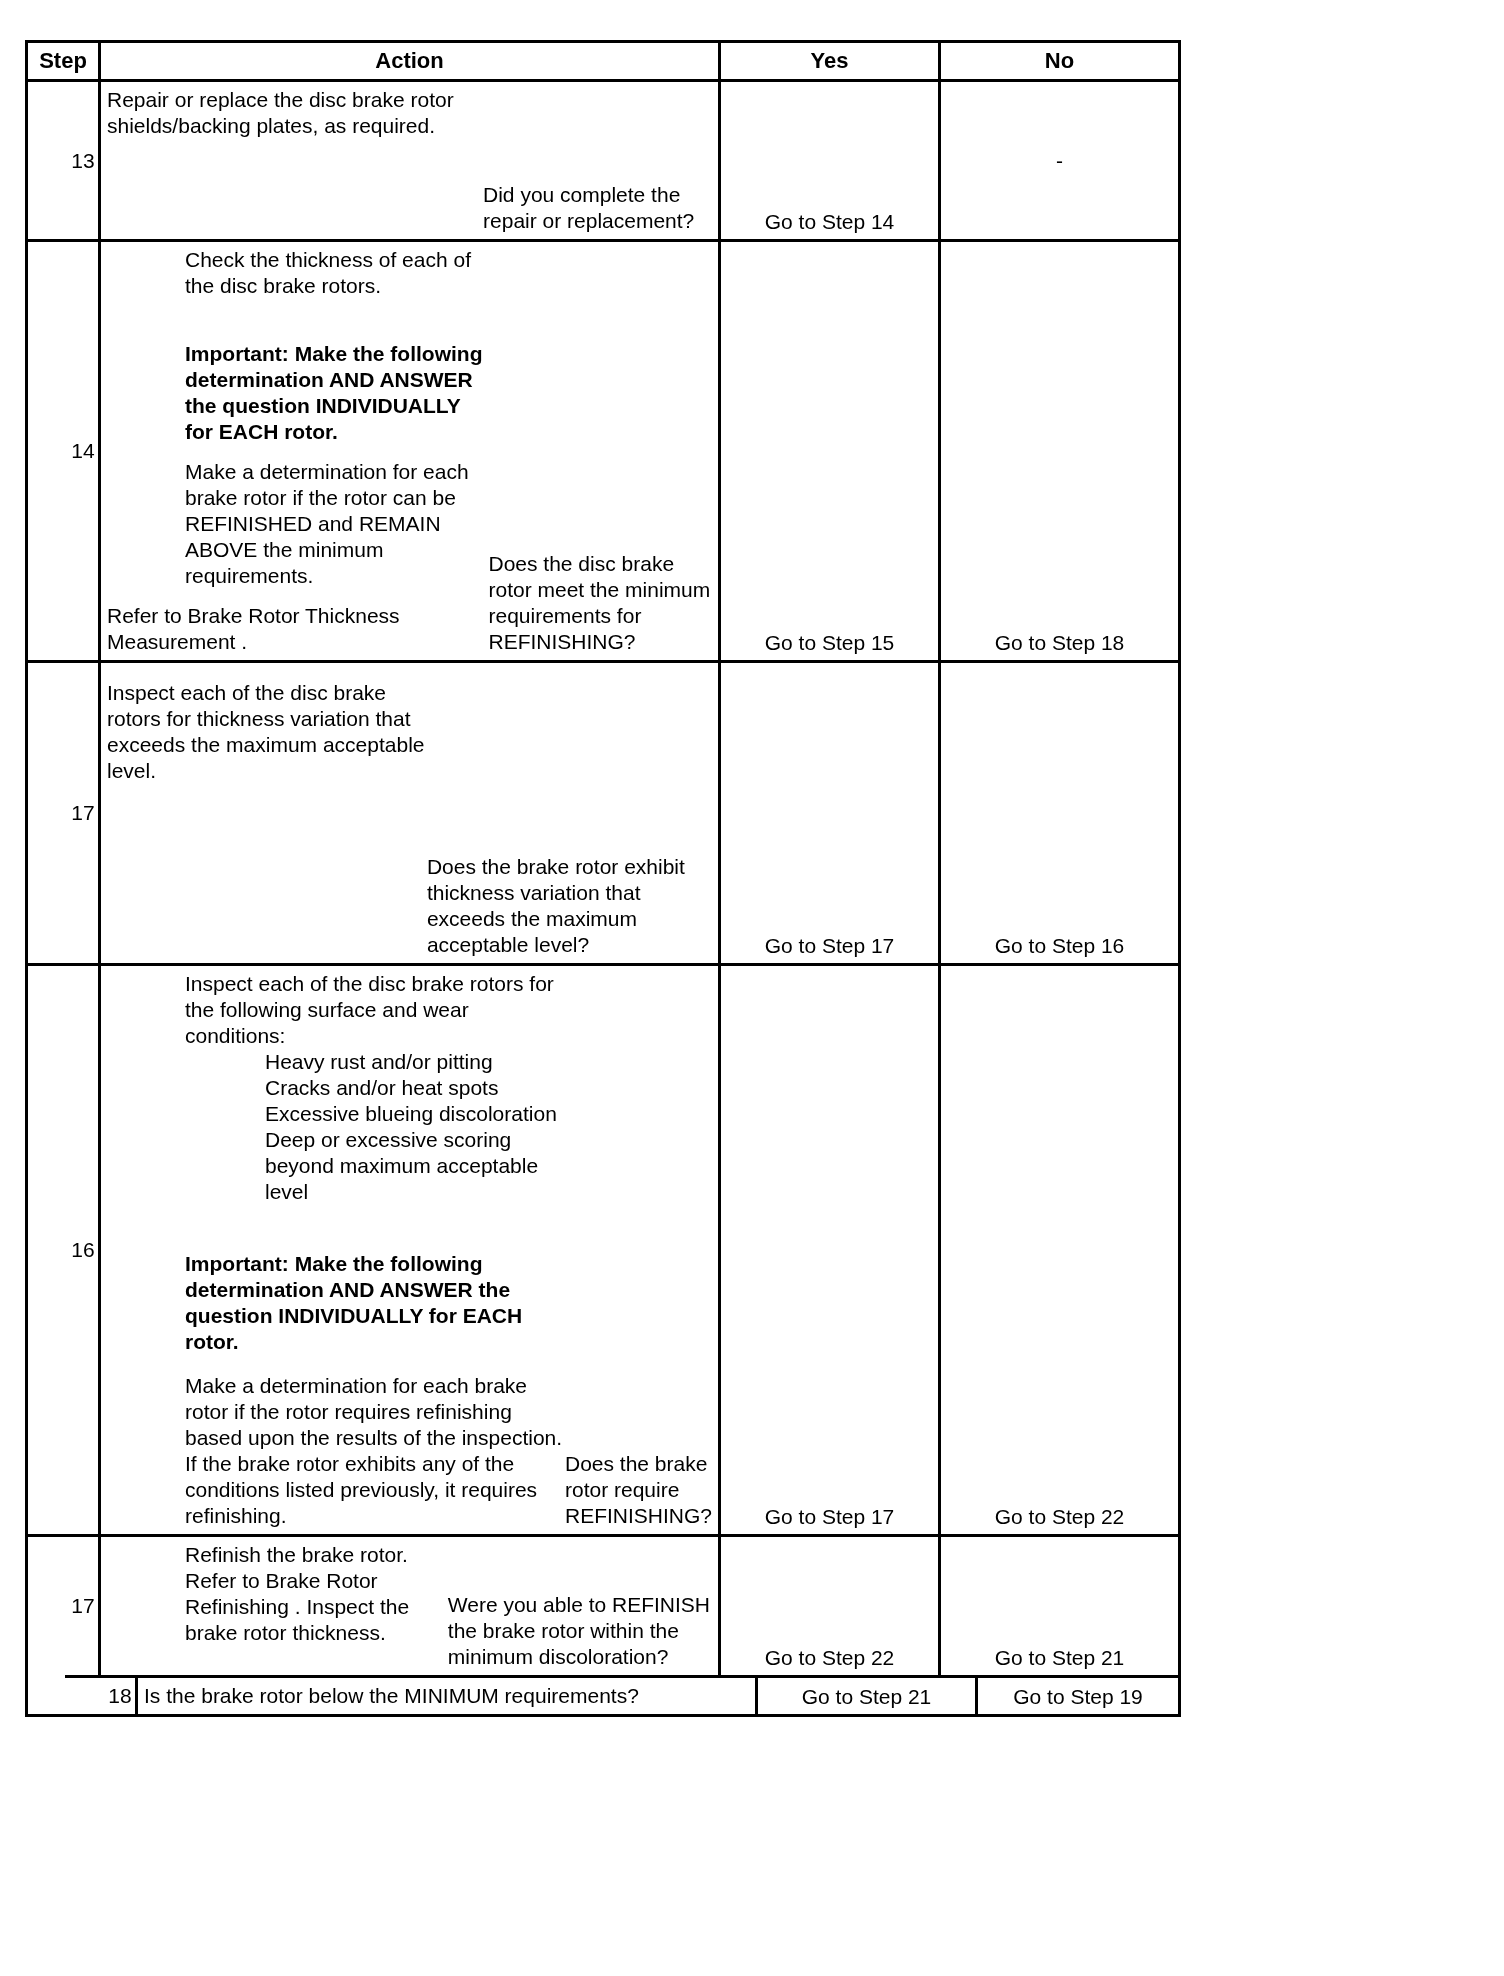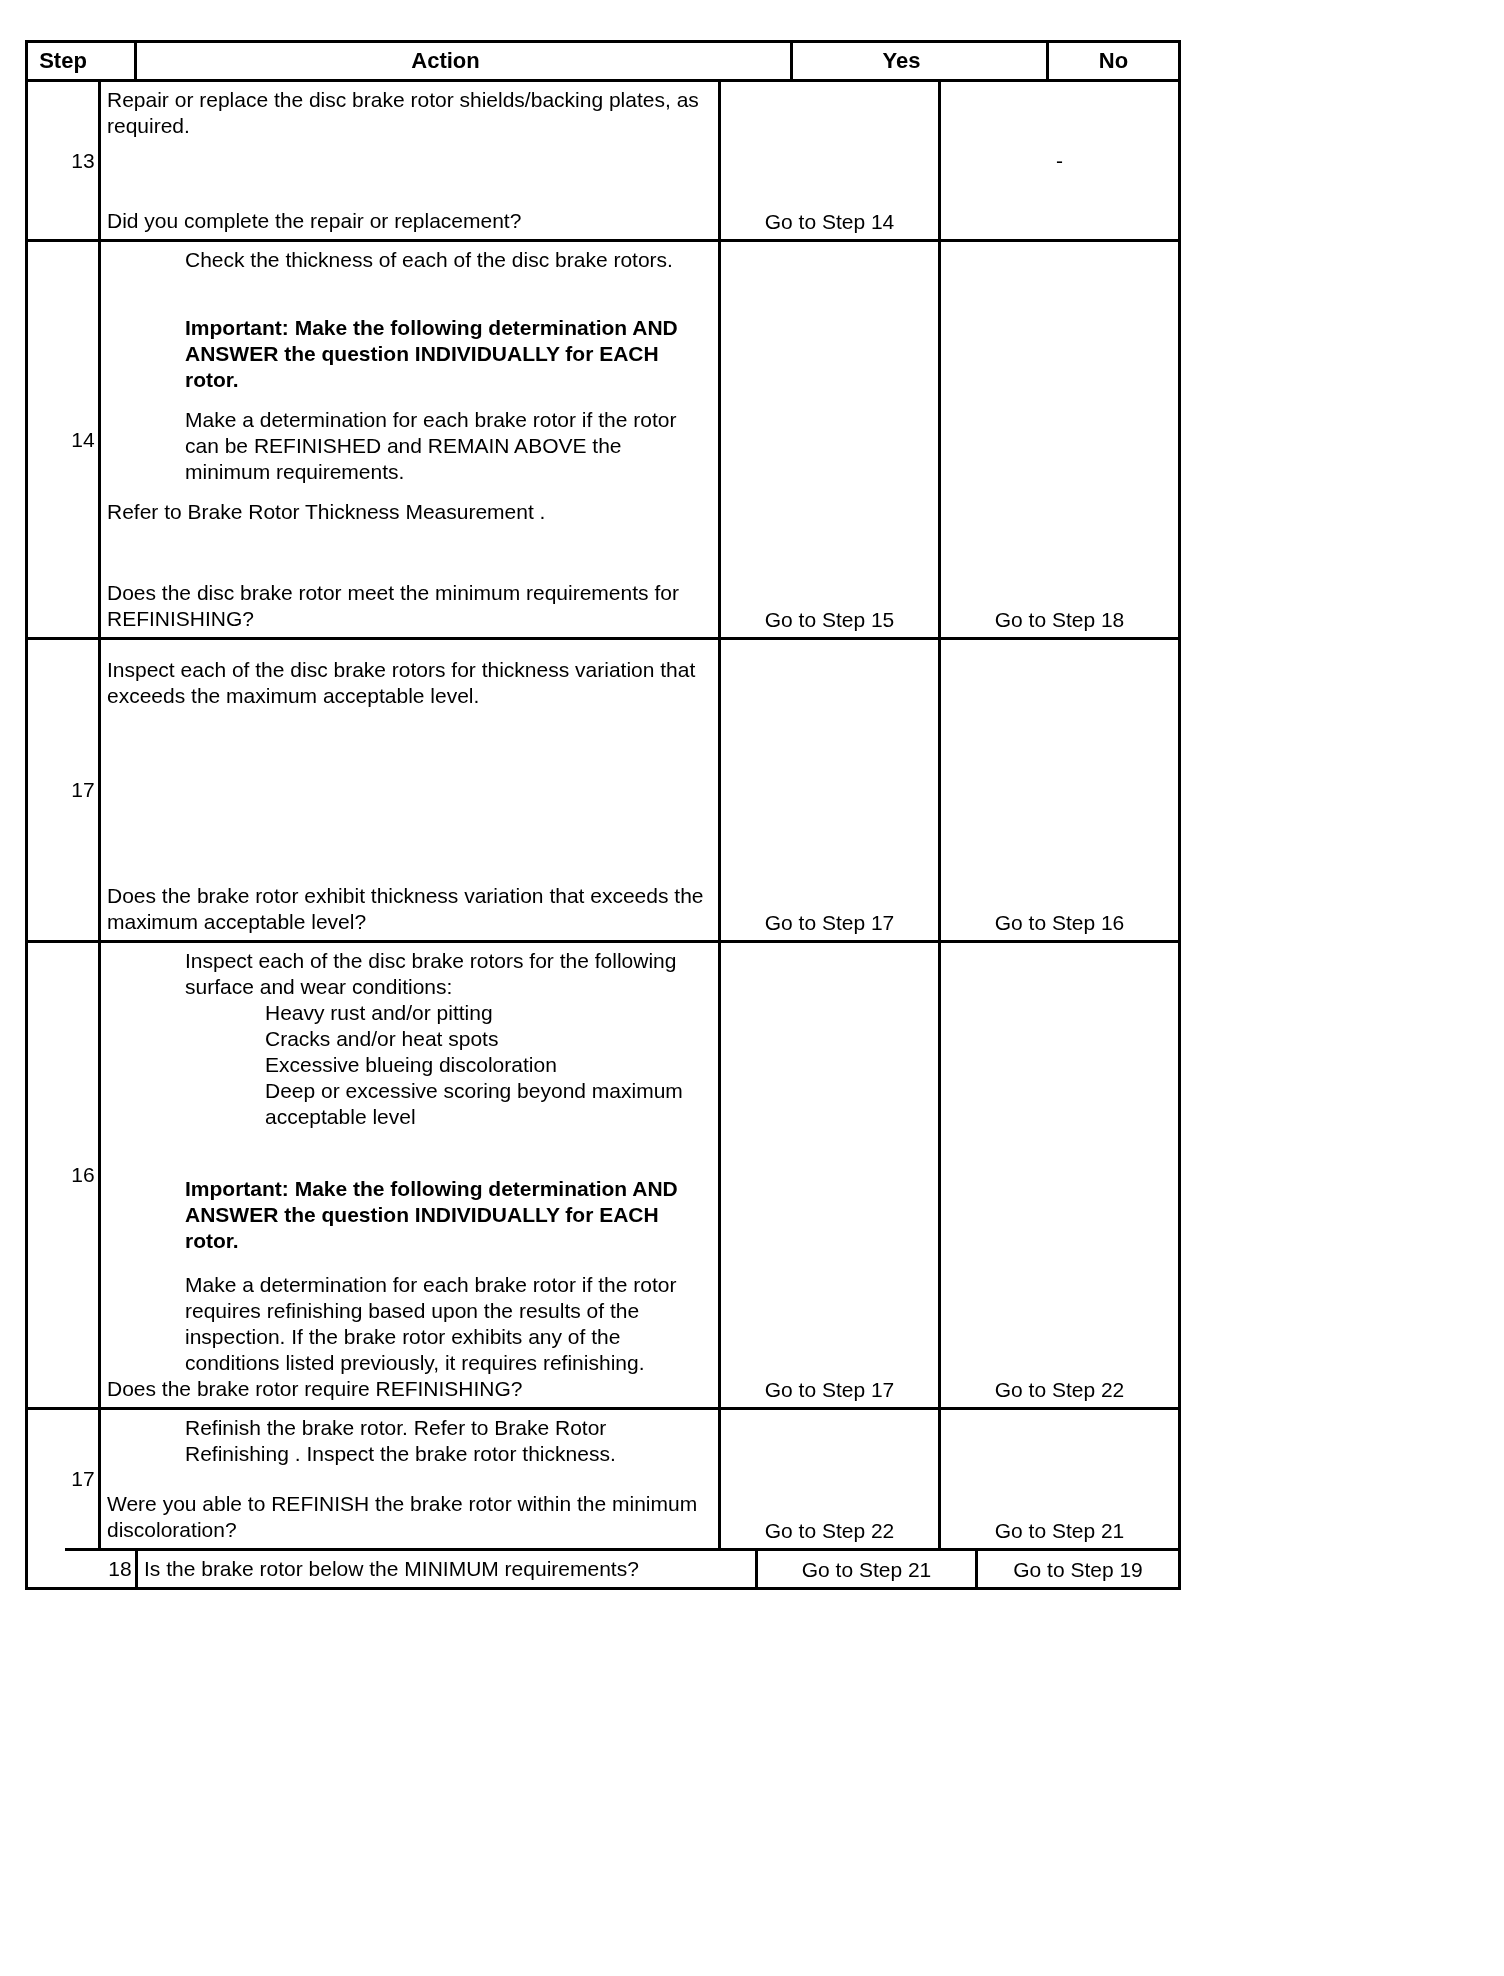--- a/index.html
+++ b/index.html
@@ -18,41 +18,41 @@
   }
   .t-row {
     display:grid;
     grid-template-columns:70px 620px 220px 1fr;
   }
   .body-row { border-top:3px solid #000; }
   .cell { border-left:3px solid #000; }
   .cell:first-child { border-left:none; }
 
   
-  .t-header { min-height:36px;gap:36px; }
+  .t-header { min-height:36px; }
   .header-cell {
     display:flex; align-items:center; justify-content:center;
     font-size:22px; font-weight:bold; line-height:26px;
     padding:4px 6px;
   }
 
   
   .body-row[data-step="13"] { min-height:160px; }
   .body-row[data-step="14"] { min-height:398px; }
   .body-row[data-step="15"] { min-height:303px; }
   .body-row[data-step="16"] { min-height:424px; }
   .body-row[data-step="17"] { min-height:141px; }
   .body-row[data-step="18"] { min-height:32px;margin-left:37px; }
 
   .step-cell {
     display:flex; align-items:center; justify-content:center;
     font-size:21px; line-height:26px;padding-left:40px;
   }
   .action-cell {
-    display:flex; flex-direction:column;
+    display:flex; 
     font-size:21px; line-height:26px;
     padding:5px 6px 5px 6px;
   }
   .action-content { display:flex; flex-direction:column; }
   .para { }
   .para.bold { font-weight:bold; }
   .para.indent-1 { margin-left:78px; }
   .para.indent-2 { margin-left:158px; }
   .question { margin-top:auto; }
   .goto-cell {

